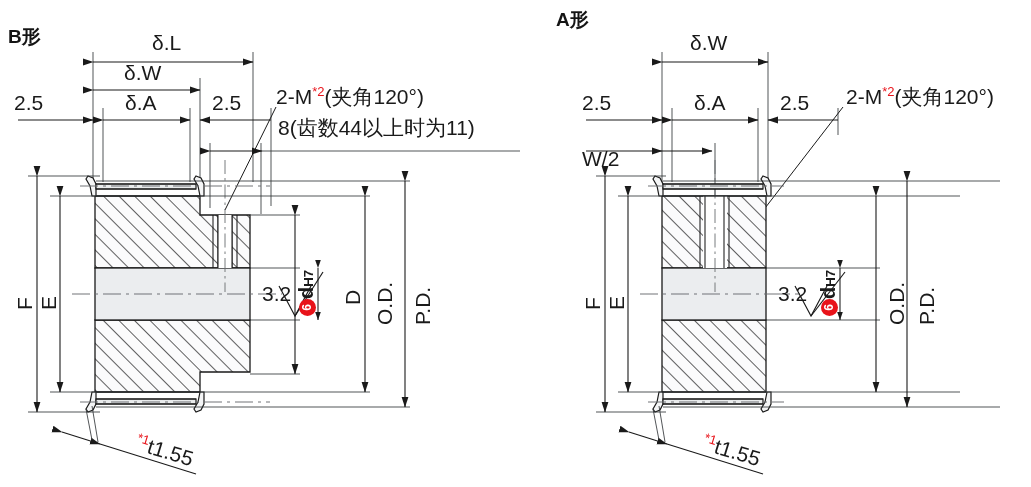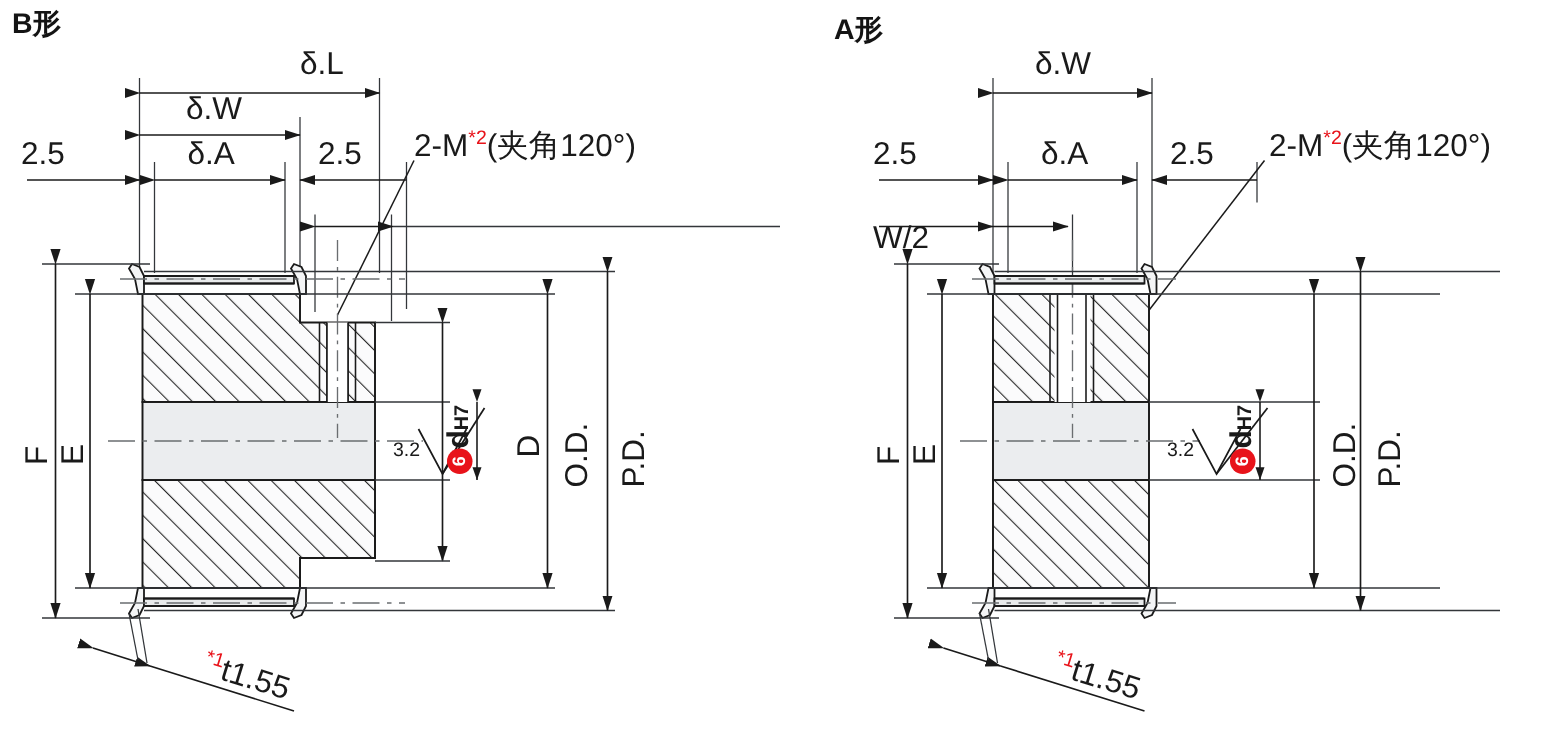--- a/index.html
+++ b/index.html
@@ -11,21 +11,21 @@
   .stage{position:absolute;left:0;top:0;width:1031px;height:487px;}
   svg{position:absolute;left:0;top:0;}
   .ttl{
     position:absolute;font-weight:bold;font-size:19px;letter-spacing:0px;
     color:#141414;white-space:nowrap;
   }
   .lbl{
     position:absolute;font-size:21px;white-space:nowrap;color:#1a1a1a;
     line-height:1;
   }
-  .lbl.sm{font-size:13px;margin-top:10px;}
+  .lbl.sm{font-size:21px;}
   .vlbl{
     position:absolute;font-size:21px;white-space:nowrap;color:#1a1a1a;
     transform-origin:0 0;line-height:1;
   }
   .red{color:#e8131a;}
   .sup{font-size:0.62em;vertical-align:super;}
   .rdot{
     display:inline-block;width:17px;height:17px;border-radius:50%;
     background:#e8131a;color:#fff;font-size:12px;font-weight:bold;
     text-align:center;line-height:17px;vertical-align:middle;
@@ -301,31 +301,32 @@
       <line x1="629" y1="432" x2="667" y2="444" stroke-width="1.1" marker-start="url(#ar)"></line>
       <line x1="667" y1="444" x2="763" y2="474" stroke-width="1.1" marker-start="url(#ar)"></line>
       <line x1="653" y1="409" x2="659" y2="440" stroke-width="0.85" stroke="#33363a"></line>
       <line x1="659" y1="406" x2="665" y2="442" stroke-width="0.85" stroke="#33363a"></line>
     </g>
   </g>
 
   </g>
 </svg>
 
-<div class="ttl" style="left:8px;top:3px;">B形</div>
-
-<div class="lbl" style="left:152px;top:32px;margin-left:48px;">δ.L</div>
+<div class="ttl" style="left:8px;top:24px;">B形</div>
+
+<div class="lbl" style="left:152px;top:32px;">δ.L</div>
 <div class="lbl" style="left:124px;top:62px;">δ.W</div>
 <div class="lbl" style="left:125px;top:92px;">δ.A</div>
 <div class="lbl" style="left:14px;top:92px;">2.5</div>
 <div class="lbl" style="left:212px;top:92px;">2.5</div>
 
 <div class="ann" style="left:276px;top:84px;">
   <span>2-M</span><span class="red sup">*<span>2</span></span><span>(夹角120°)</span>
 </div>
+<div class="ann" style="left:278px;top:116px;">8(齿数44以上时为11)</div>
 
 <div class="vlbl" style="left:14px;top:310px;transform:rotate(-90deg);">F</div>
 <div class="vlbl" style="left:38px;top:310px;transform:rotate(-90deg);">E</div>
 
 <div class="vlbl" style="left:342px;top:305px;transform:rotate(-90deg);">D</div>
 <div class="vlbl" style="left:374px;top:325px;transform:rotate(-90deg);">O.D.</div>
 <div class="vlbl" style="left:412px;top:325px;transform:rotate(-90deg);">P.D.</div>
 
 <div class="lbl sm" style="left:262px;top:283px;">3.2</div>
 <div class="vlbl" style="left:296px;top:316px;transform:rotate(-90deg);font-weight:bold;font-size:20px;">

